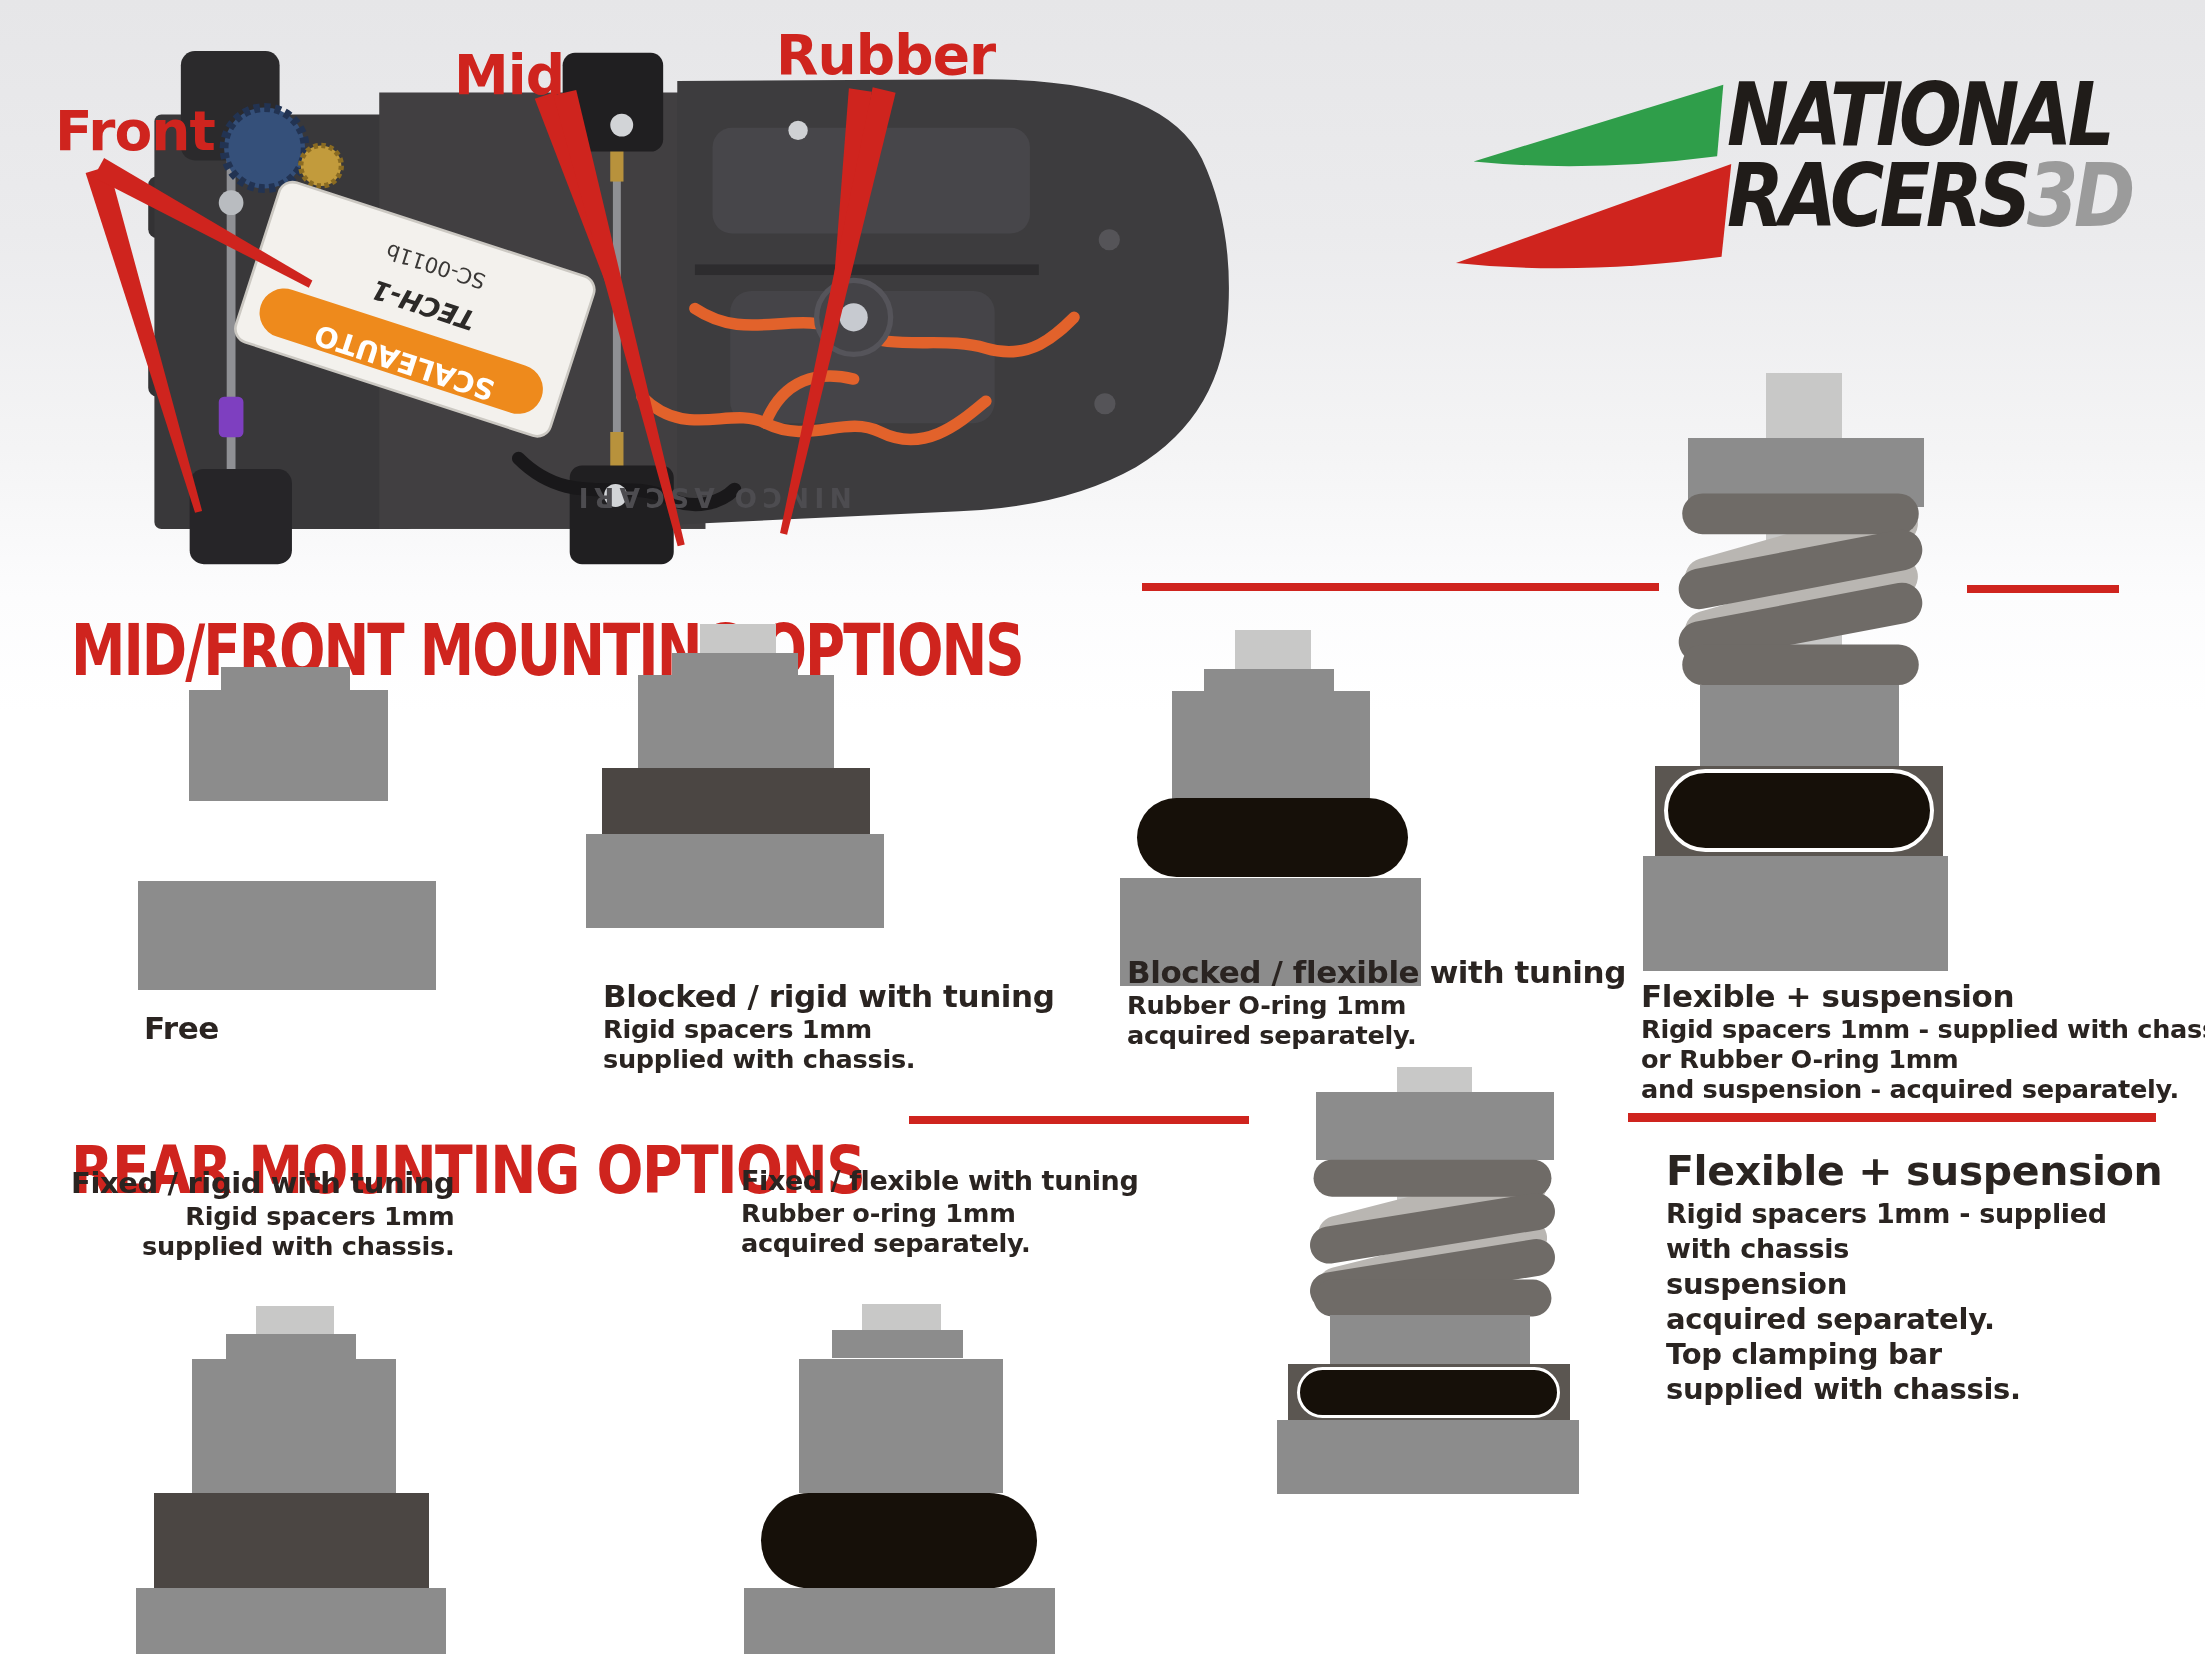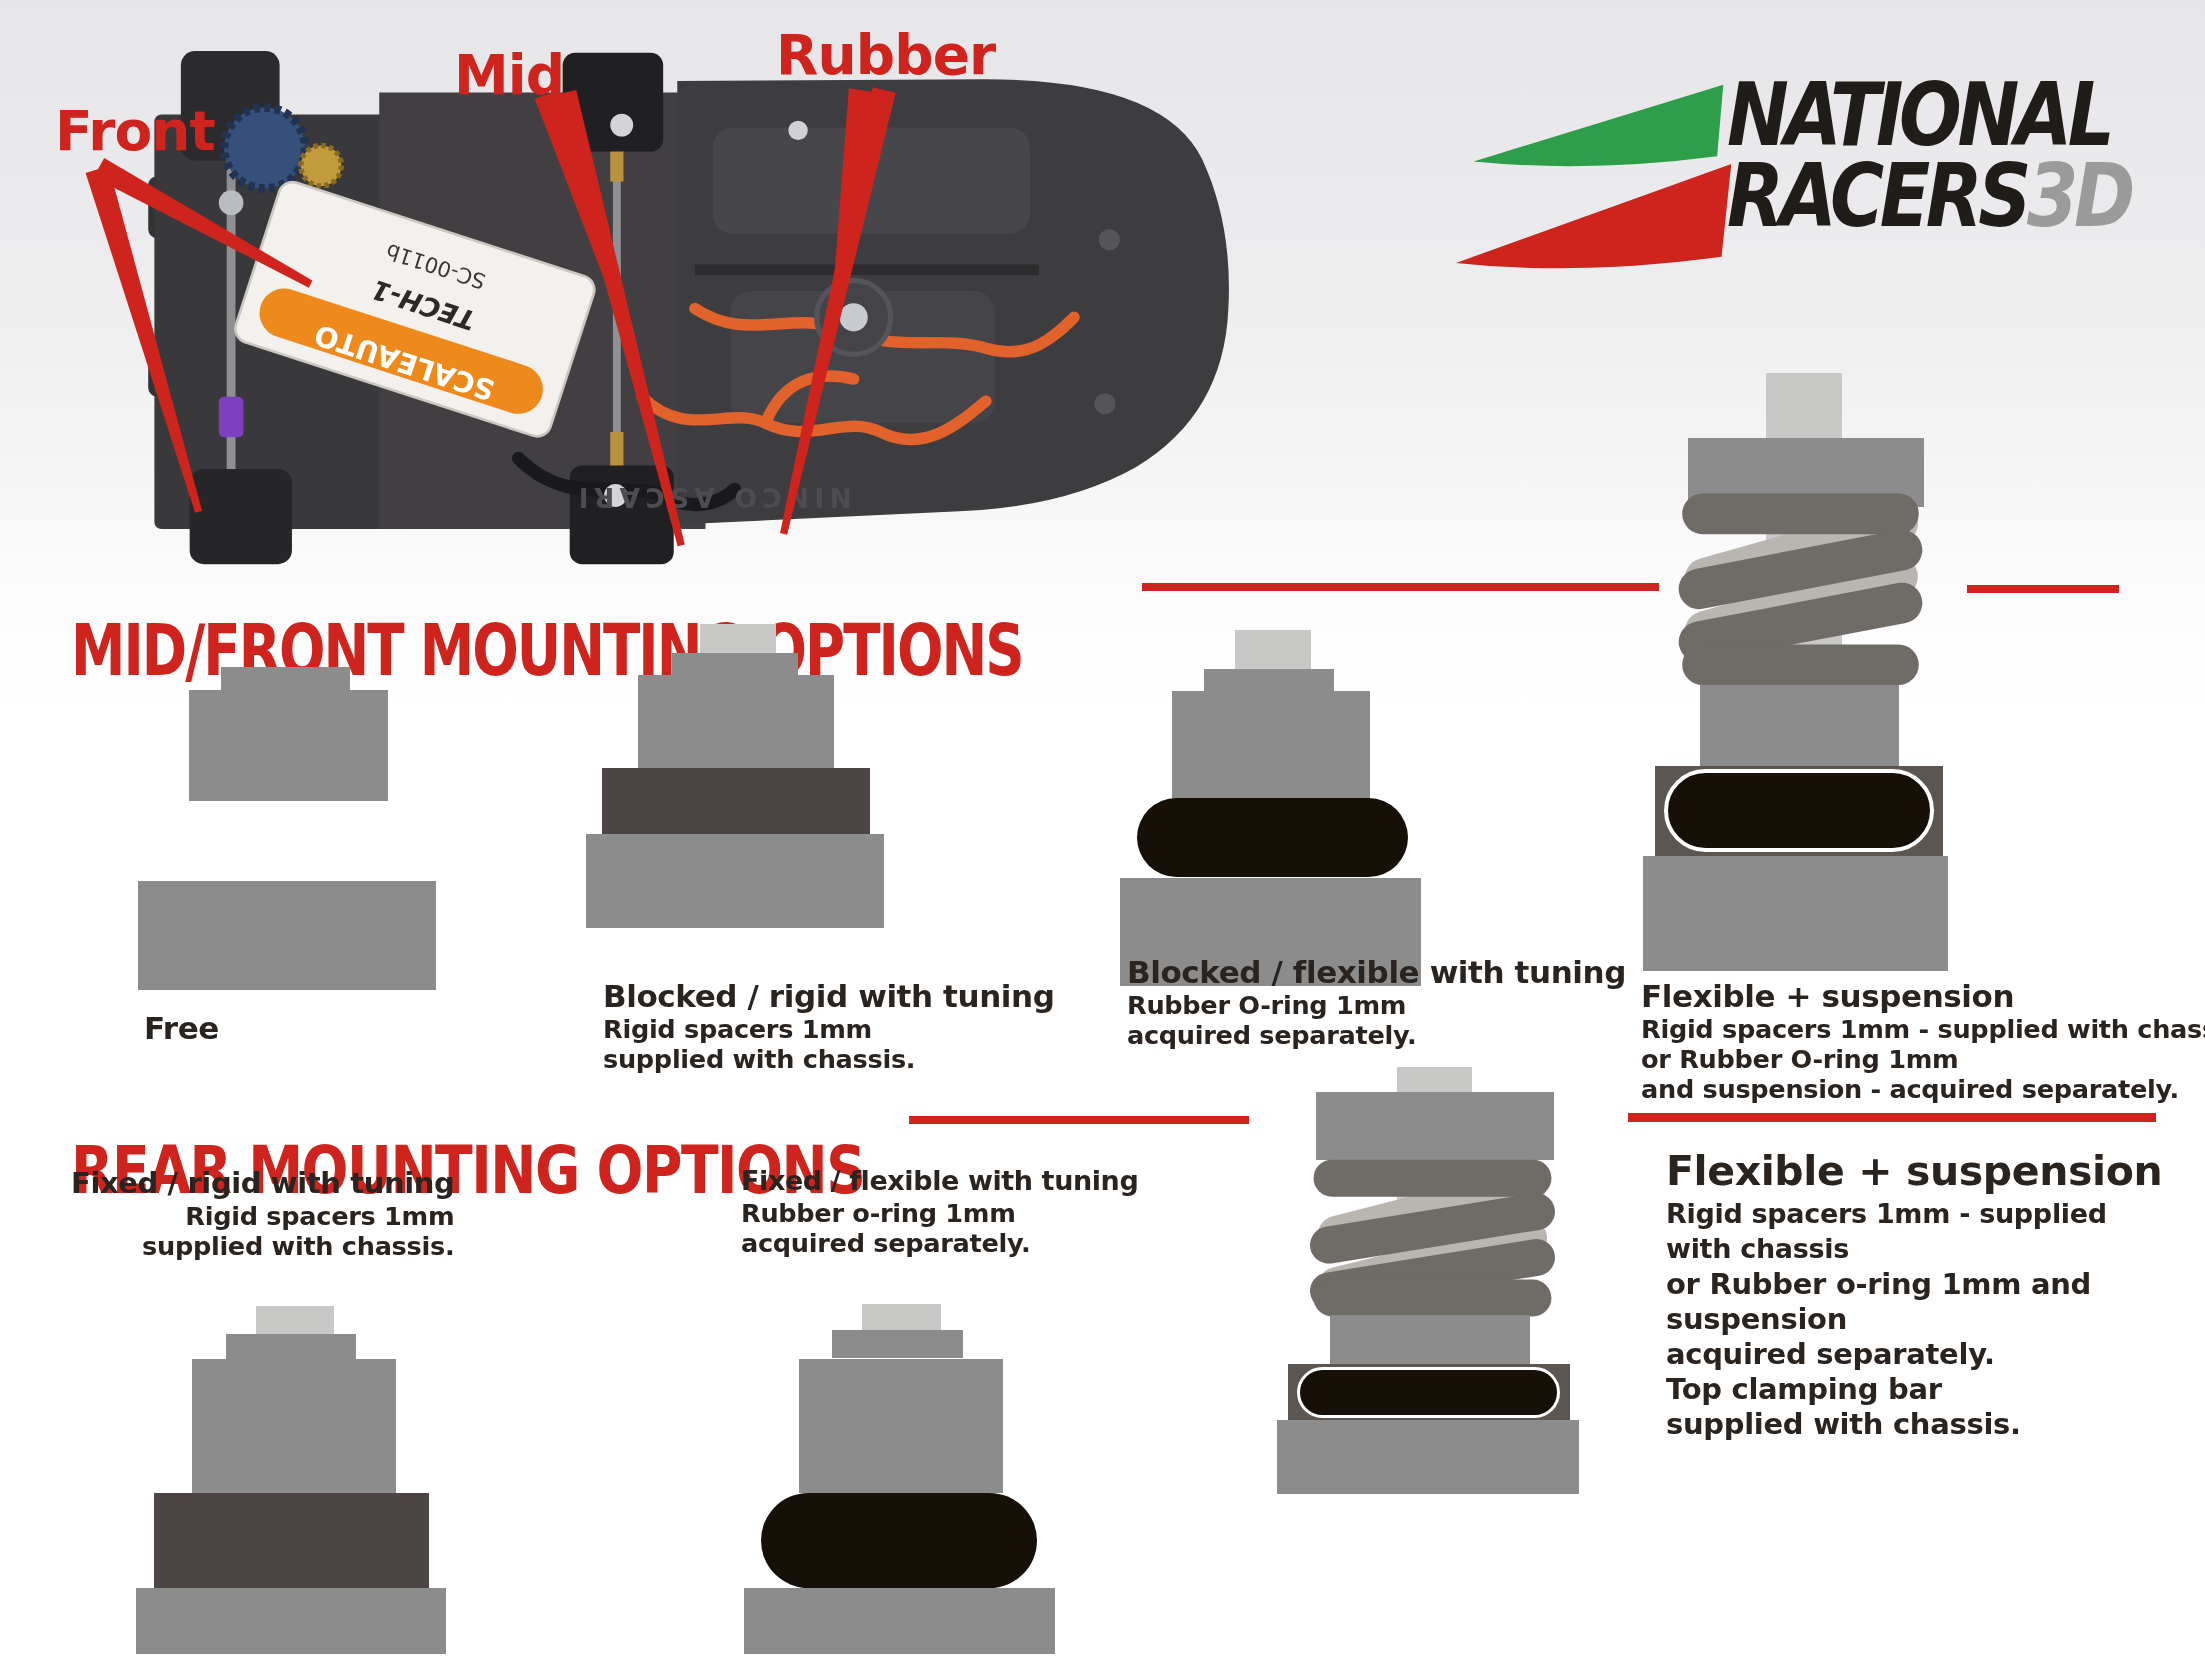--- a/index.html
+++ b/index.html
@@ -186,21 +186,20 @@
   </div>
   <div class="cap" style="left:741px;top:1163px;">
     <div class="cap-title" style="font-size:27px;">Fixed / flexible with tuning</div>
     <div class="cap-line">Rubber o-ring 1mm</div>
     <div class="cap-line">acquired separately.</div>
   </div>
   <div class="cap bigcap" style="left:1666px;top:1147px;">
     <div class="cap-title">Flexible + suspension</div>
     <div class="cap-line">Rigid spacers 1mm - supplied</div>
     <div class="cap-line">with chassis</div>
-    <div class="cap-line strong">or Rubber o-ring 1mm and</div>
     <div class="cap-line strong">suspension</div>
     <div class="cap-line strong">acquired separately.</div>
     <div class="cap-line strong">Top clamping bar</div>
     <div class="cap-line strong">supplied with chassis.</div>
   </div>
 
   <div class="r gl" style="left:256px;top:1306px;width:78px;height:28px;"></div>
   <div class="r g" style="left:226px;top:1334px;width:130px;height:25px;"></div>
   <div class="r g" style="left:192px;top:1359px;width:204px;height:134px;"></div>
   <div class="r gd" style="left:154px;top:1493px;width:275px;height:95px;"></div>

